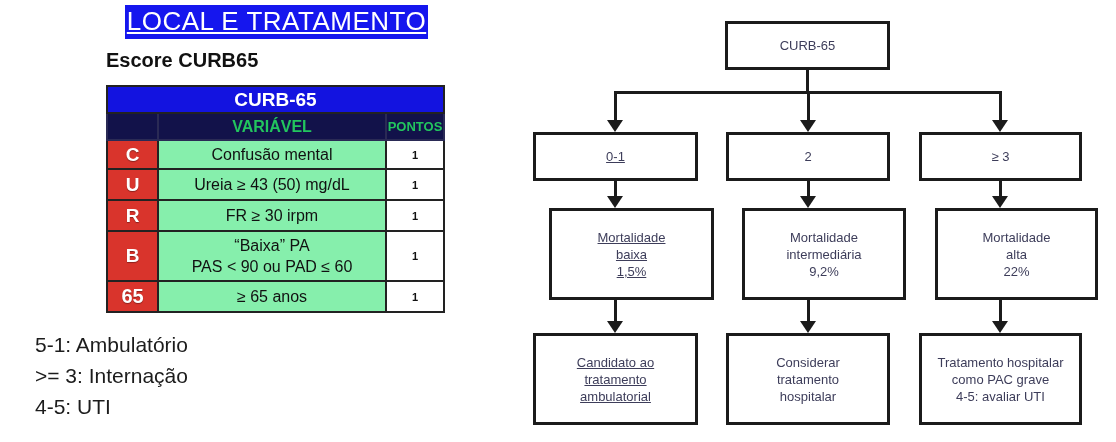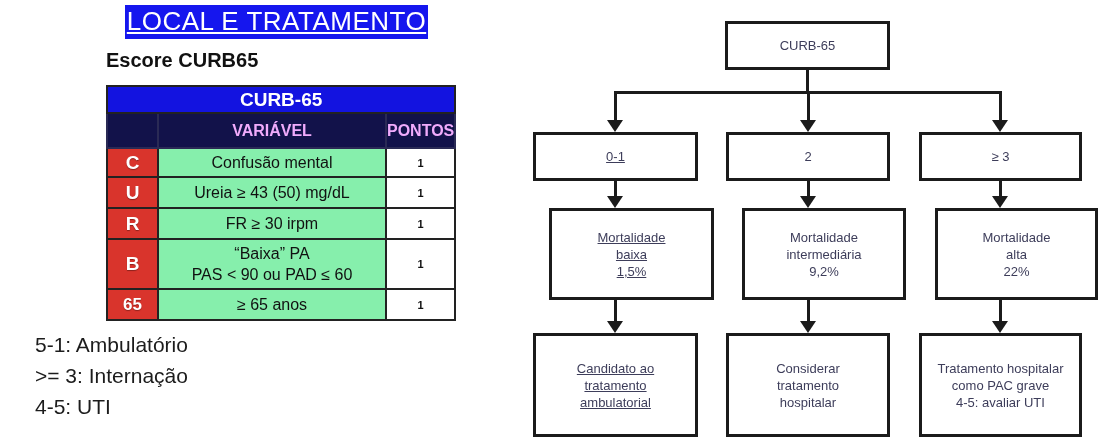--- a/index.html
+++ b/index.html
@@ -23,31 +23,31 @@
   }
   table.curb td{
     border:2px solid #222222;text-align:center;vertical-align:middle;
     padding:0;box-sizing:border-box;
   }
   td.th-main{
     background:#1313e0;color:#ffffff;font-size:19px;font-weight:bold;
     height:27px;border-color:#10104a;
   }
   tr.th2 td{
-    background:#12124a;color:#f0abfc;font-weight:bold;height:35px;
+    background:#12124a;color:#22c55e;font-weight:bold;height:27px;
     border-color:#2a2a55;
     margin-top:16px;
   }
   tr.th2 td.variavel{font-size:16px;}
-  tr.th2 td.pontos{font-size:16px;}
+  tr.th2 td.pontos{font-size:13px;}
   td.letter{
     background:#d9342c;color:#ffffff;font-weight:bold;font-size:19px;
     text-shadow:0 1px 1px rgba(0,0,0,0.35);
   }
-  td.letter.small{font-size:17px;}
+  td.letter.small{font-size:20px;}
   td.variable{
     background:#86efac;color:#111111;font-weight:normal;font-size:16px;
     line-height:21px;white-space:pre-line;
   }
   td.points{background:#ffffff;color:#111111;font-weight:bold;font-size:11px;}
   .row-c td{height:29px;}
   .row-u td{height:31px;}
   .row-r td{height:31px;}
   .row-b td{height:50px;}
   .row-65 td{height:31px;}
@@ -58,21 +58,21 @@
   
   .fbox{
     position:absolute;box-sizing:border-box;border:3px solid #1b1b1b;
     background:#ffffff;display:flex;align-items:center;justify-content:center;
     text-align:center;color:#3d3d5a;font-size:13px;line-height:17px;
     white-space:pre-line;
   }
   .root-box{left:725px;top:21px;width:165px;height:49px;}
   .r2{top:132px;height:49px;}
   .r3{top:208px;height:92px;margin-left:16px;}
-  .r4{top:333px;height:104px;}
+  .r4{top:333px;height:92px;}
   .c1{left:533px;width:165px;text-decoration:underline;}
   .c2{left:726px;width:164px;}
   .c3{left:919px;width:163px;}
   .conn{position:absolute;background:#1b1b1b;}
   .arr{position:absolute;width:16px;}
   .arr .shaft{width:3px;background:#1b1b1b;margin:0 auto;height:calc(100% - 12px);}
   .arr .head{
     width:0;height:0;margin:0 auto;
     border-left:8px solid transparent;border-right:8px solid transparent;
     border-top:12px solid #1b1b1b;

